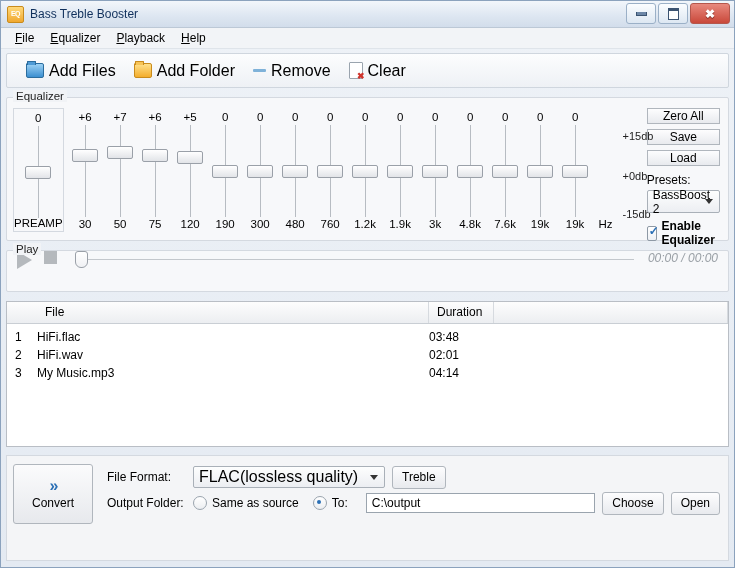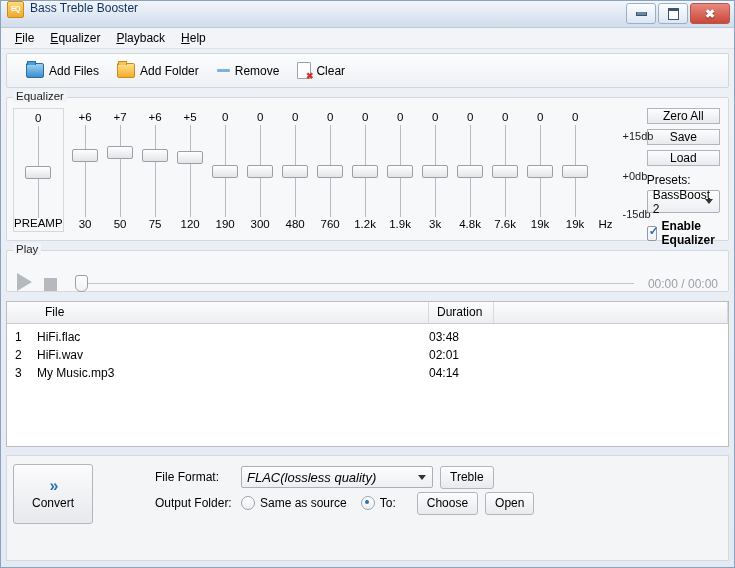--- a/index.html
+++ b/index.html
@@ -13,21 +13,21 @@
     width:735px;height:568px;box-sizing:border-box;
     background:linear-gradient(#eef2f7,#e4eaf2);
     border:1px solid #8ba2bd;
     display:flex;flex-direction:column;
   }
   
   .titlebar{
     height:26px;flex:0 0 26px;position:relative;
     background:linear-gradient(#f2f6fb,#dde6f1 60%,#d2ddeb);
     border-bottom:1px solid #bcc8d6;
-    display:flex;
+    display:flex;align-items:center;
   }
   .app-icon{
     width:15px;height:15px;margin-left:6px;margin-right:6px;
     background:linear-gradient(#ffd97a,#f0a830);
     border:1px solid #c98b1c;border-radius:2px;
     font-size:7px;line-height:14px;text-align:center;
     color:#fff;font-weight:bold;letter-spacing:-0.5px;
   }
   .title-text{font-size:12px;color:#10305c;}
   .wbtns{position:absolute;right:4px;top:2px;display:flex;gap:2px;}
@@ -50,21 +50,21 @@
   }
   .menu-item{padding:2px 8px;font-size:12px;}
   .menu-item u{text-decoration:underline;}
   
   .toolbar{
     height:33px;flex:0 0 33px;margin:4px 5px 0 5px;
     background:linear-gradient(#fcfdfe,#eef1f5);
     border:1px solid #cfd6de;border-radius:2px;
     display:flex;align-items:center;padding-left:12px;gap:4px;
   }
-  .tb-btn{display:flex;align-items:center;gap:5px;padding:3px 7px;border-radius:3px;font-size:12px;}
+  .tb-btn{display:flex;align-items:center;gap:5px;padding:3px 7px;border-radius:3px;font-size:16px;}
   .ic-folder-blue{
     width:16px;height:13px;position:relative;
     background:linear-gradient(#9dd2f5,#3c8fd0);
     border:1px solid #2b6d9e;border-radius:1px 2px 2px 2px;
   }
   .ic-folder-blue:before{
     content:"";position:absolute;top:-3px;left:0;width:7px;height:3px;
     background:#4f9bd6;border:1px solid #2b6d9e;border-bottom:none;border-radius:1px 1px 0 0;
   }
   .ic-folder-yellow{
@@ -142,21 +142,21 @@
   .chkbox{
     width:13px;height:13px;border:1px solid #8e99a5;border-radius:2px;
     background:linear-gradient(#ffffff,#eef1f5);position:relative;
   }
   .chkbox:after{
     content:"\2713";position:absolute;left:1px;top:-3px;
     font-size:12px;color:#2a6fb5;font-weight:bold;
   }
   .chklabel{font-size:12px;font-weight:bold;}
   
-  .play-body{display:flex;align-items:flex-end;height:40px;padding:0 10px;}
+  .play-body{display:flex;align-items:flex-start;height:40px;padding:0 10px;font-style:italic;}
   .play-tri{
     width:0;height:0;border-left:15px solid #b5b9bd;
     border-top:9px solid transparent;border-bottom:9px solid transparent;
   }
   .stop-sq{width:13px;height:13px;background:#b5b9bd;margin-left:12px;}
   .seek{flex:1;margin:0 14px 0 18px;position:relative;height:16px;}
   .seek:before{
     content:"";position:absolute;left:6px;right:0;top:8px;height:1px;background:#c3c7cc;
   }
   .seek-thumb{
@@ -193,26 +193,26 @@
     flex:1;display:flex;align-items:flex-start;padding:8px 8px 0 6px;box-sizing:border-box;
   }
   .convert{
     width:78px;height:58px;border:1px solid #b0b6bd;border-radius:3px;
     background:linear-gradient(#fbfbfc,#e7e9ed);
     display:flex;flex-direction:column;align-items:center;justify-content:center;gap:3px;
   }
   .conv-ic{color:#2a6fb5;font-size:16px;font-weight:bold;line-height:14px;letter-spacing:-2px;}
   .conv-label{font-size:12px;}
   .bot-right{flex:1;margin-left:14px;}
-  .bot-row{display:flex;align-items:center;height:26px;margin-left:48px;}
+  .bot-row{display:flex;align-items:center;height:26px;}
   .bot-label{font-size:12px;width:86px;}
   .fmt-combo{
     width:185px;height:20px;border:1px solid #a9b0b8;border-radius:2px;
     background:linear-gradient(#fdfefe,#eceef2);
-    display:flex;align-items:center;padding-left:5px;font-size:13px;position:relative;font-style:italic;
+    display:flex;align-items:center;padding-left:5px;font-size:16px;position:relative;
   }
   .fmt-combo .arrow{
     position:absolute;right:6px;top:8px;width:0;height:0;
     border-left:4px solid transparent;border-right:4px solid transparent;border-top:5px solid #333;
   }
   .small-btn{
     height:21px;border:1px solid #b0b6bd;border-radius:3px;
     background:linear-gradient(#fdfdfe,#e8eaee);
     font-size:12px;display:flex;align-items:center;justify-content:center;
     padding:0 9px;margin-left:7px;
@@ -483,19 +483,20 @@
       <div class="bot-row">
         <div class="bot-label">Output Folder:</div>
         <div class="radio-lbl">
           <span class="radio"></span>
           <span>Same as source</span>
         </div>
         <div class="radio-lbl">
           <span class="radio on"></span>
           <span>To:</span>
         </div>
+        <div class="path-input">C:\output</div>
         <div class="small-btn">Choose</div>
         <div class="small-btn">Open</div>
       </div>
     </div>
   </div>
 
 </div>
 
 </body></html>

